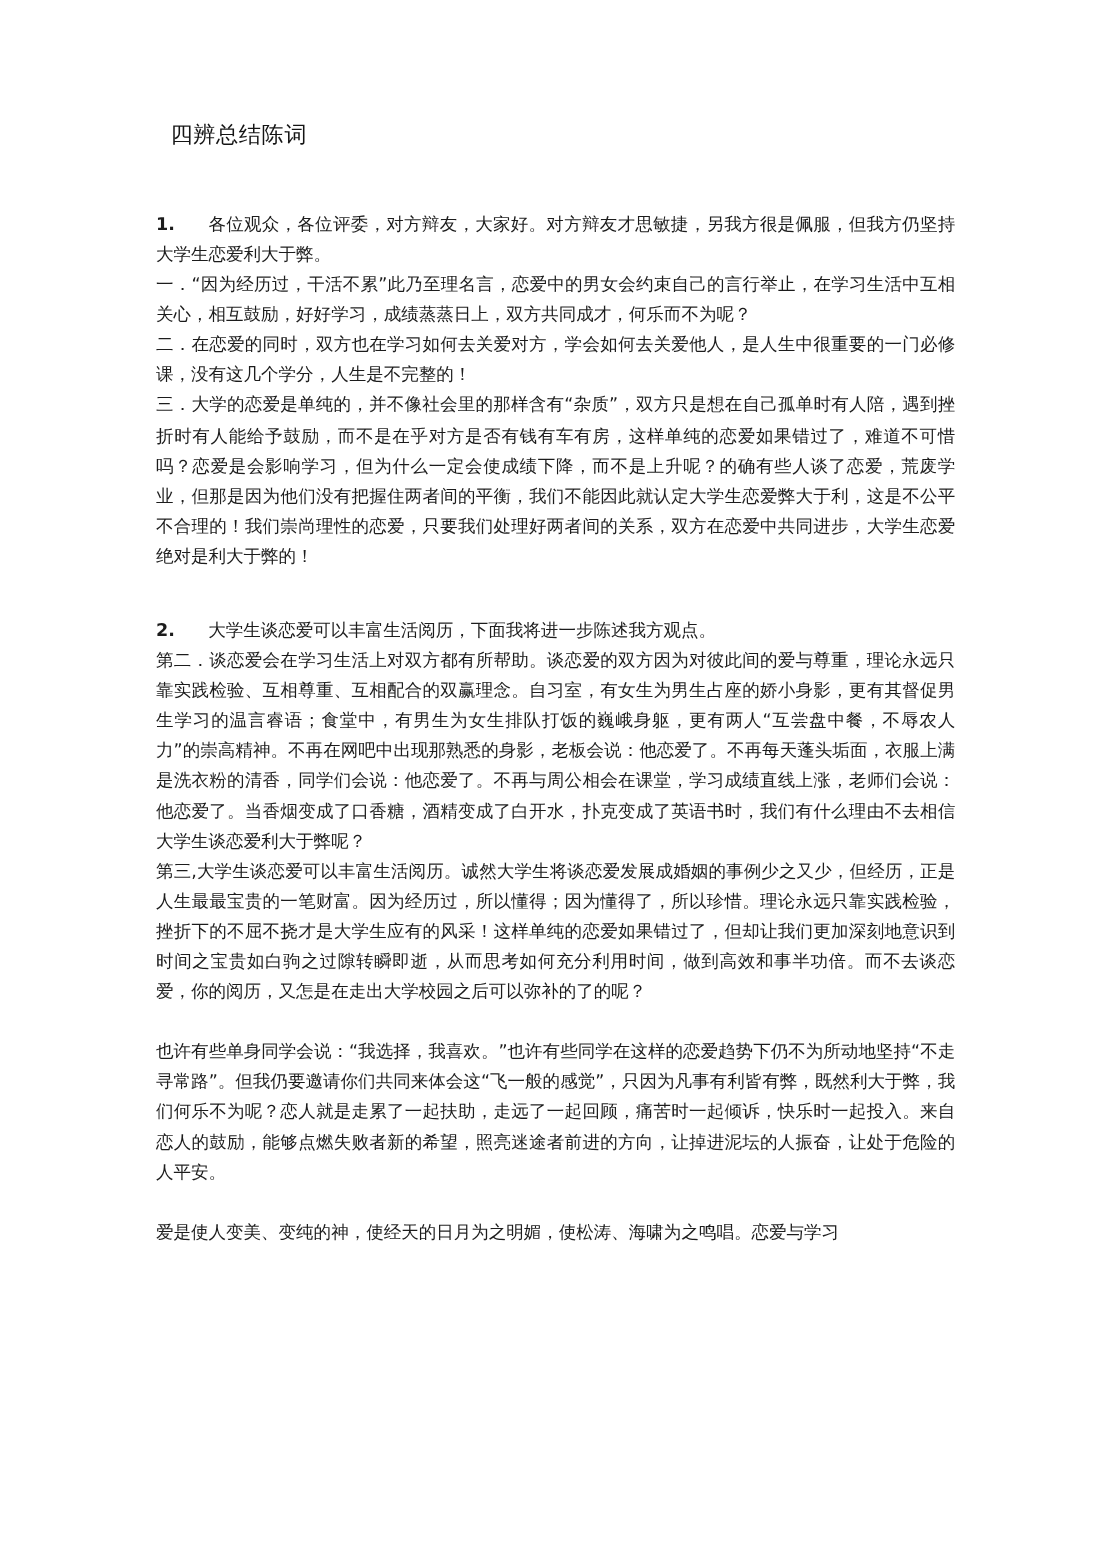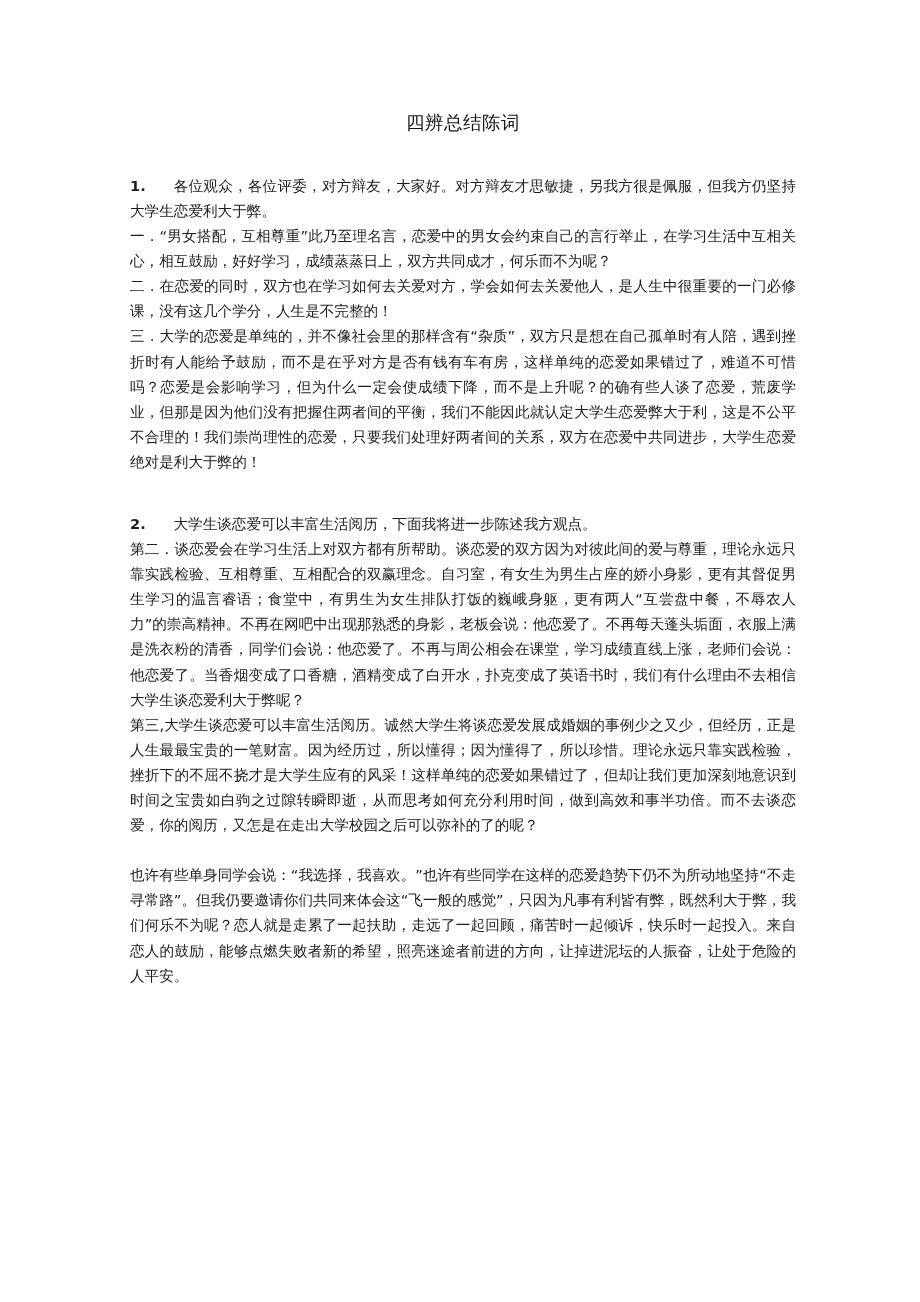--- a/index.html
+++ b/index.html
@@ -21,26 +21,26 @@
     overflow: hidden;
     box-sizing: border-box;
   }
   .doc-body {
     position: absolute;
     left: 130px;
     top: 0;
     width: 666px;
   }
   .doc-title {
-    text-align: center;
+    text-align: left;
     font-size: 18.5px;
     font-weight: 400;
     line-height: 1.4;
-    margin: 0;
-    padding-top: 110px;
+    margin: 12px;
+    padding-top: 88px;
     letter-spacing: 0.5px;
     color: #141414;
   }
   .para {
     font-size: 14.6px;
     line-height: 25.1px;
     margin: 0;
     text-align: justify;
     text-justify: inter-ideograph;
     color: #1c1c1c;
@@ -61,31 +61,32 @@
 <body>
 
 <div class="page">
   <div class="doc-body">
 
     <h1 class="doc-title">四辨总结陈词</h1>
 
     <div class="spacer-md"></div>
 
     <p class="para"><span class="num-label">1.</span><span>各位观众，各位评委，对方辩友，大家好。对方辩友才思敏捷，另我方很是佩服，但我方仍坚持大学生恋爱利大于弊。</span></p>
-    <p class="para">一．“男女搭配，互相尊重”此乃至理名言，恋爱中的男女会约束自己的言行举止，在学习生活中互相关心，相互鼓励，好好学习，成绩蒸蒸日上，双方共同成才，何乐而不为呢？</p>
+    <p class="para">一．“因为经历过，干活不累”此乃至理名言，恋爱中的男女会约束自己的言行举止，在学习生活中互相关心，相互鼓励，好好学习，成绩蒸蒸日上，双方共同成才，何乐而不为呢？</p>
     <p class="para">二．在恋爱的同时，双方也在学习如何去关爱对方，学会如何去关爱他人，是人生中很重要的一门必修课，没有这几个学分，人生是不完整的！</p>
     <p class="para">三．大学的恋爱是单纯的，并不像社会里的那样含有“杂质”，双方只是想在自己孤单时有人陪，遇到挫折时有人能给予鼓励，而不是在乎对方是否有钱有车有房，这样单纯的恋爱如果错过了，难道不可惜吗？恋爱是会影响学习，但为什么一定会使成绩下降，而不是上升呢？的确有些人谈了恋爱，荒废学业，但那是因为他们没有把握住两者间的平衡，我们不能因此就认定大学生恋爱弊大于利，这是不公平不合理的！我们崇尚理性的恋爱，只要我们处理好两者间的关系，双方在恋爱中共同进步，大学生恋爱绝对是利大于弊的！</p>
 
     <div class="spacer-md"></div>
 
     <p class="para"><span class="num-label">2.</span><span>大学生谈恋爱可以丰富生活阅历，下面我将进一步陈述我方观点。</span></p>
     <p class="para">第二．谈恋爱会在学习生活上对双方都有所帮助。谈恋爱的双方因为对彼此间的爱与尊重，理论永远只靠实践检验、互相尊重、互相配合的双赢理念。自习室，有女生为男生占座的娇小身影，更有其督促男生学习的温言睿语；食堂中，有男生为女生排队打饭的巍峨身躯，更有两人“互尝盘中餐，不辱农人力”的崇高精神。不再在网吧中出现那熟悉的身影，老板会说：他恋爱了。不再每天蓬头垢面，衣服上满是洗衣粉的清香，同学们会说：他恋爱了。不再与周公相会在课堂，学习成绩直线上涨，老师们会说：他恋爱了。当香烟变成了口香糖，酒精变成了白开水，扑克变成了英语书时，我们有什么理由不去相信大学生谈恋爱利大于弊呢？</p>
     <p class="para">第三,大学生谈恋爱可以丰富生活阅历。诚然大学生将谈恋爱发展成婚姻的事例少之又少，但经历，正是人生最最宝贵的一笔财富。因为经历过，所以懂得；因为懂得了，所以珍惜。理论永远只靠实践检验，挫折下的不屈不挠才是大学生应有的风采！这样单纯的恋爱如果错过了，但却让我们更加深刻地意识到时间之宝贵如白驹之过隙转瞬即逝，从而思考如何充分利用时间，做到高效和事半功倍。而不去谈恋爱，你的阅历，又怎是在走出大学校园之后可以弥补的了的呢？</p>
 
     <div class="spacer-lg"></div>
 
     <p class="para">也许有些单身同学会说：“我选择，我喜欢。”也许有些同学在这样的恋爱趋势下仍不为所动地坚持“不走寻常路”。但我仍要邀请你们共同来体会这“飞一般的感觉”，只因为凡事有利皆有弊，既然利大于弊，我们何乐不为呢？恋人就是走累了一起扶助，走远了一起回顾，痛苦时一起倾诉，快乐时一起投入。来自恋人的鼓励，能够点燃失败者新的希望，照亮迷途者前进的方向，让掉进泥坛的人振奋，让处于危险的人平安。</p>
 
     <div class="spacer-lg"></div>
 
+    <p class="para">爱是使人变美、变纯的神，使经天的日月为之明媚，使松涛、海啸为之鸣唱。恋爱与学习</p>
 
   </div>
 </div>
 
 </body></html>

